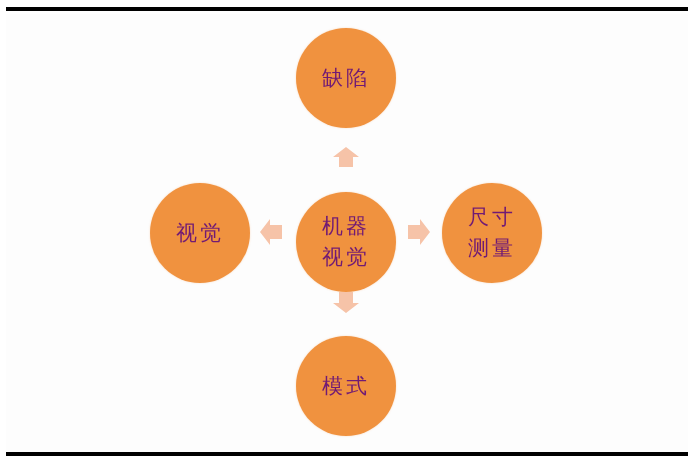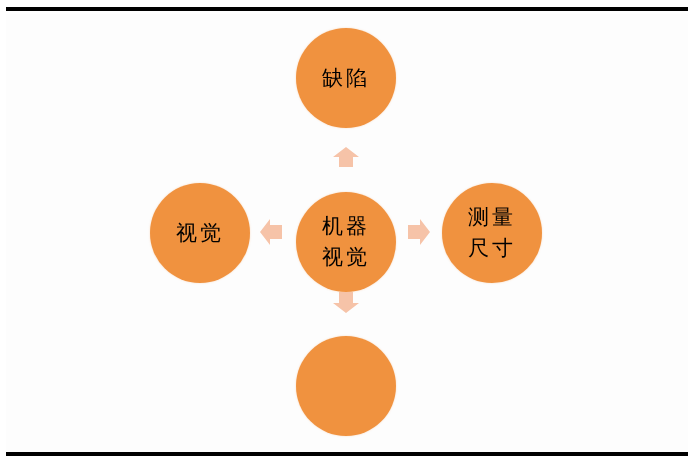--- a/index.html
+++ b/index.html
@@ -2,21 +2,21 @@
 <html><head>
 <meta charset="utf-8">
 <style>
   html, body { margin:0; padding:0; }
   body { width:693px; height:468px; background:#ffffff; position:relative; overflow:hidden;
          font-family:"DejaVu Serif", serif; }
   .rule { position:absolute; left:6px; width:682px; height:4px; background:#000; }
   .panel { position:absolute; left:6px; top:14px; width:682px; height:440px; background:#fdfdfd; }
   .node { position:absolute; width:100px; height:100px; border-radius:50%;
           background:#f0923f; display:flex; flex-direction:column; align-items:center; justify-content:center;
-          color:#000000; font-size:21px; line-height:31px; letter-spacing:3px;
+          color:#701a75; font-size:21px; line-height:31px; letter-spacing:3px;
           box-shadow:0 0 2px rgba(240,146,63,0.35); }
   .arrow { position:absolute; }
 </style>
 </head>
 <body>
 
 <div class="panel"></div>
 <div class="rule" style="top:7px;"></div>
 <div class="rule" style="top:452px;"></div>
 
@@ -27,25 +27,26 @@
 <div class="node" style="left:150px; top:183px;">
   <span>视觉</span>
 </div>
 
 <div class="node" style="left:296px; top:192px;">
   <span>机器</span>
   <span>视觉</span>
 </div>
 
 <div class="node" style="left:442px; top:183px;">
+  <span>尺寸</span>
   <span>测量</span>
-  <span>尺寸</span>
 </div>
 
 <div class="node" style="left:296px; top:336px;">
+  <span>模式</span>
 </div>
 
 <svg class="arrow" style="left:333px; top:147px;" width="26" height="20">
   <polygon points="13,0 26,10 20,10 20,20 6,20 6,10 0,10" fill="#f6c3a8"></polygon>
 </svg>
 <svg class="arrow" style="left:260px; top:219px;" width="22" height="26">
   <polygon points="0,13 10,0 10,6 22,6 22,20 10,20 10,26" fill="#f6c3a8"></polygon>
 </svg>
 <svg class="arrow" style="left:408px; top:219px;" width="22" height="26">
   <polygon points="22,13 12,0 12,6 0,6 0,20 12,20 12,26" fill="#f6c3a8"></polygon>

